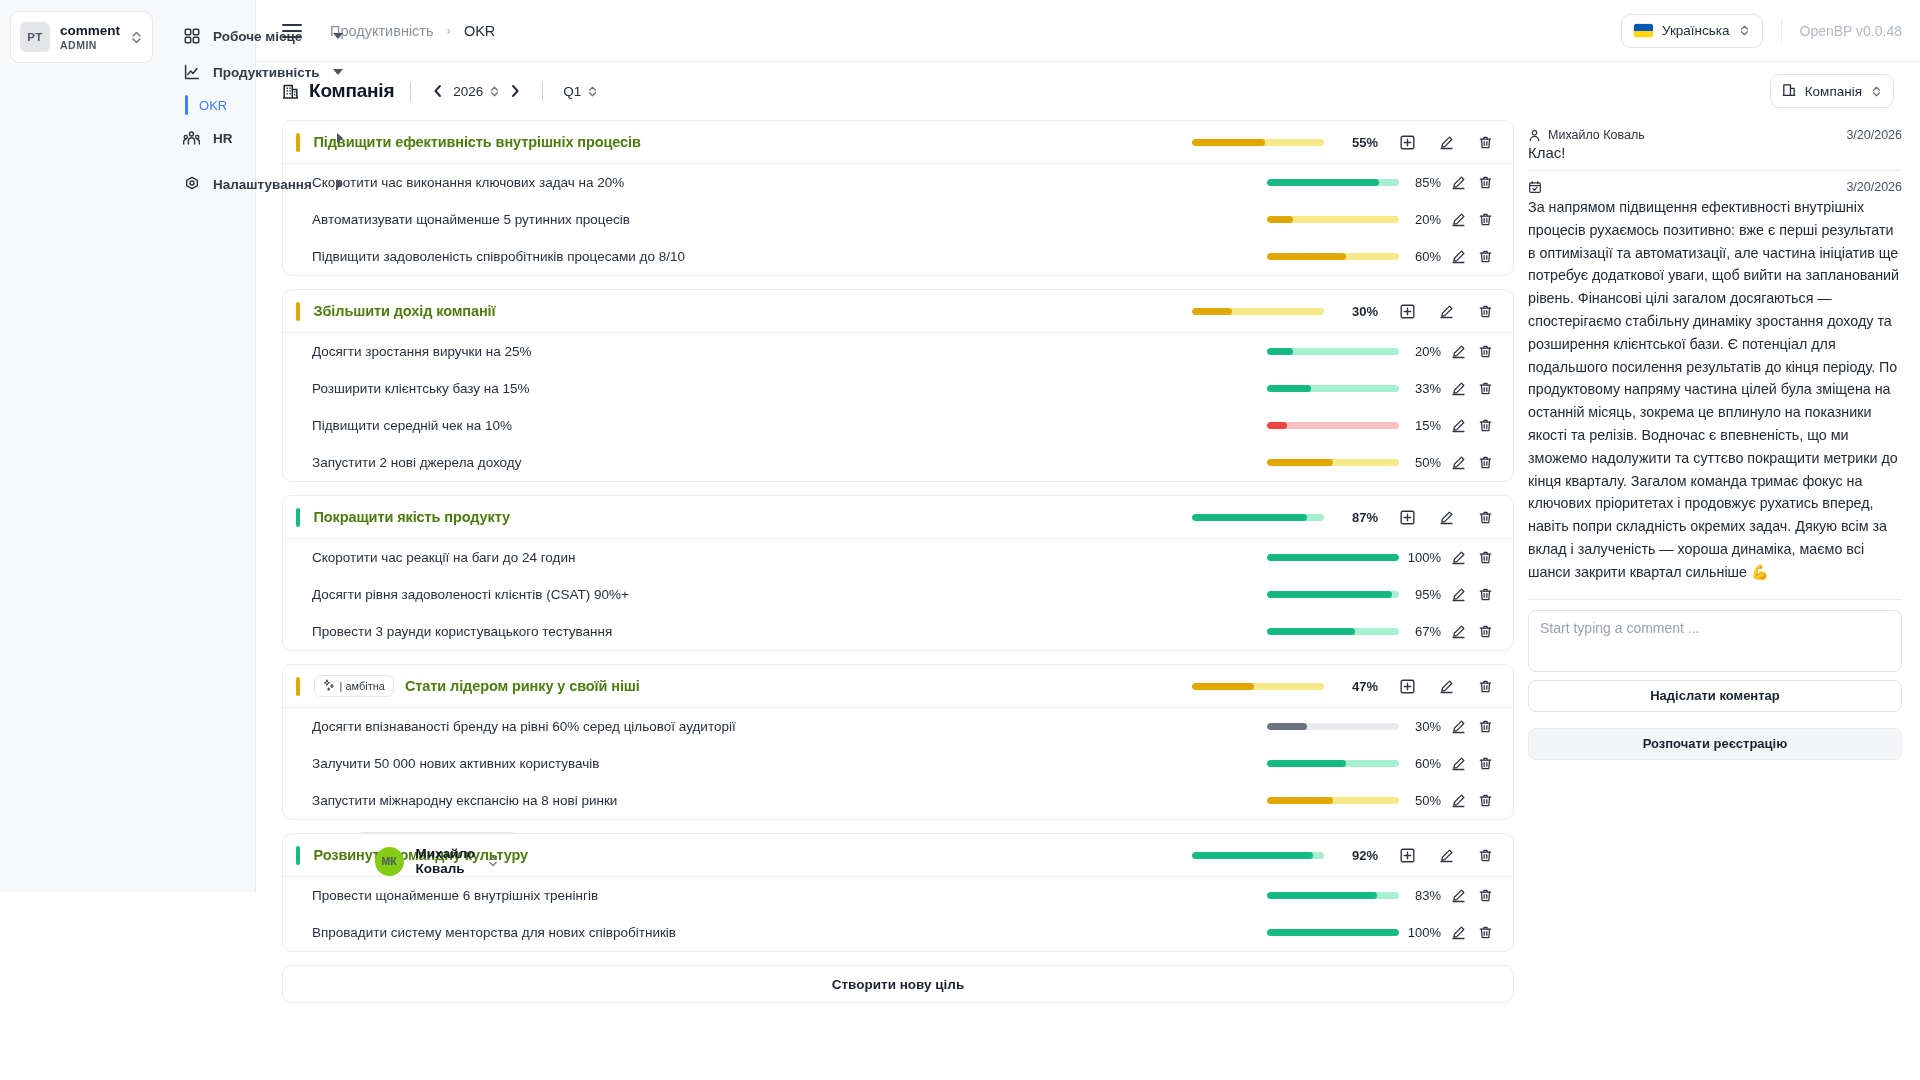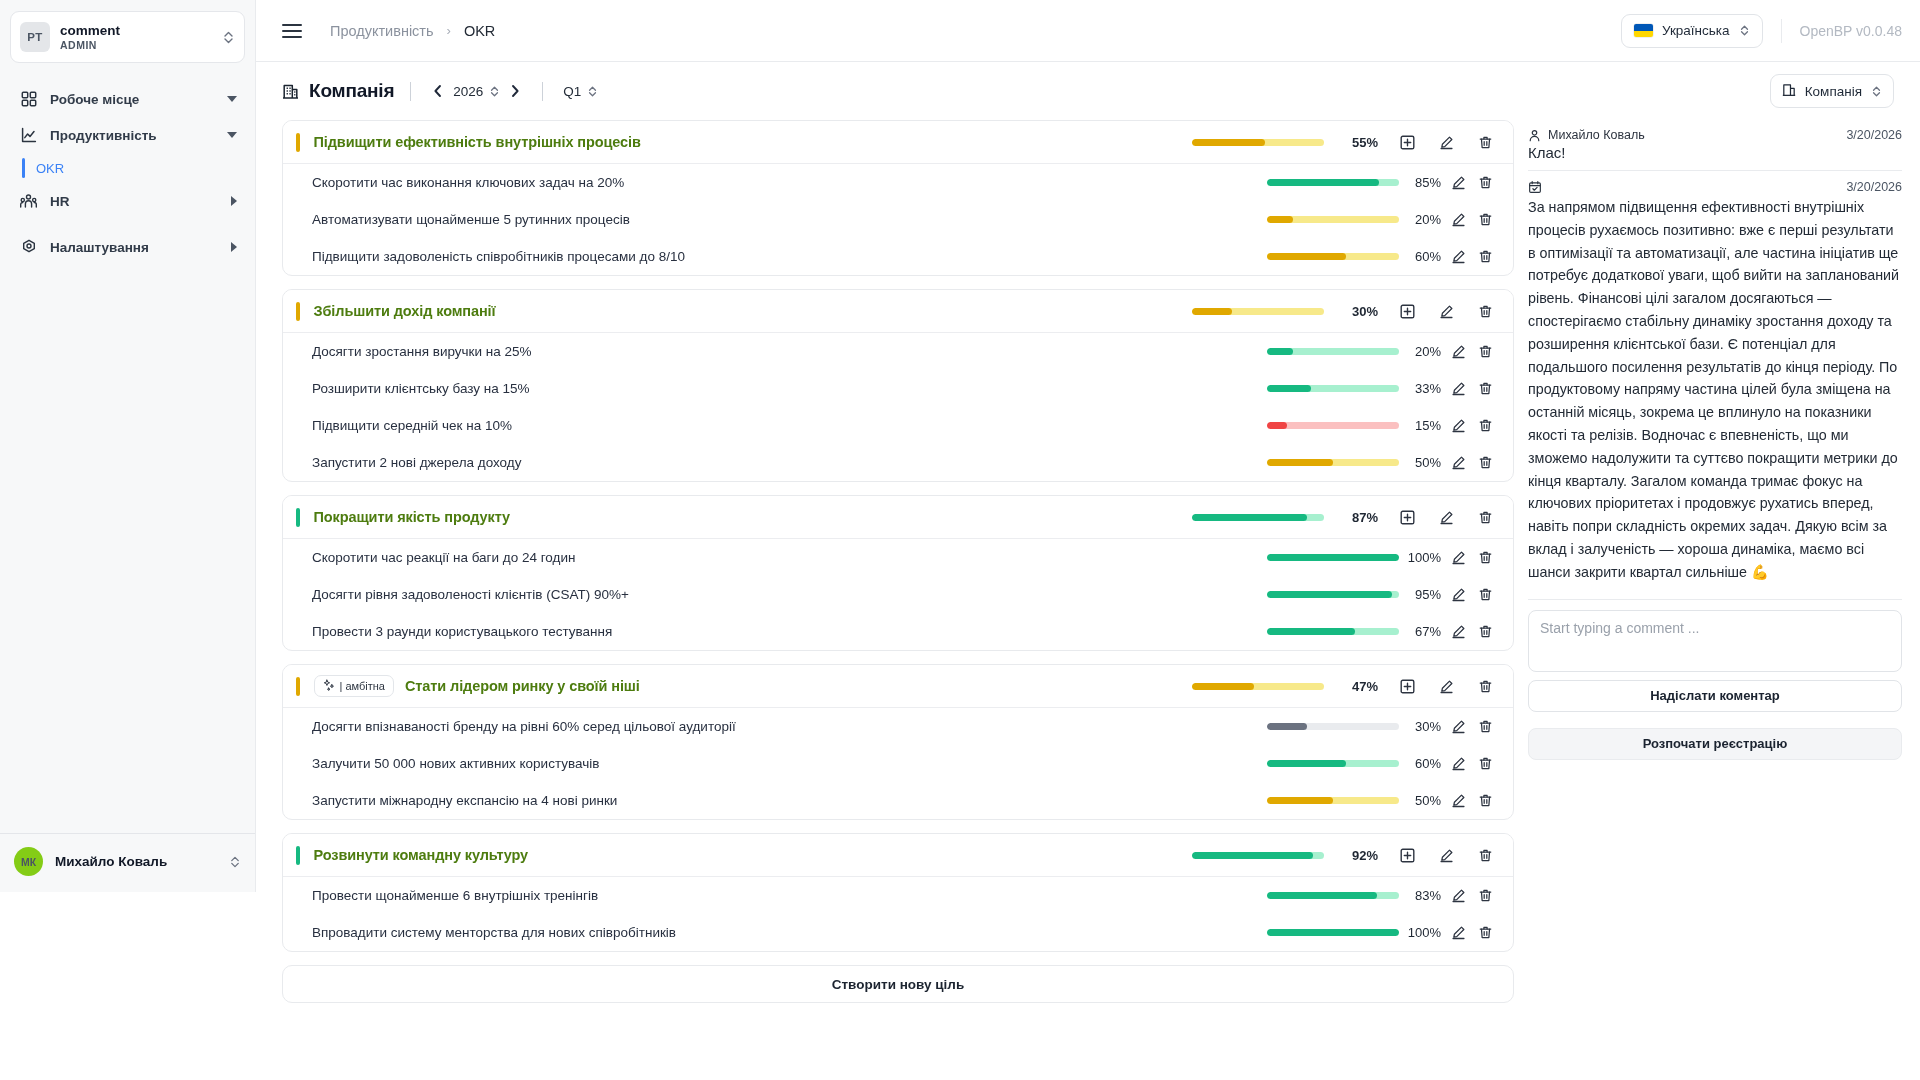--- a/index.html
+++ b/index.html
@@ -10,21 +10,21 @@
     color: #1f2937;
     overflow: hidden;
   }
   .app { display: flex; width: 1920px; height: 1080px; }
 
   
   .sidebar {
     width: 256px; height: 892px; flex: 0 0 256px;
     background: #f7f8f9;
     border-right: 1px solid #e9ebee;
-    display: flex; flex-direction: column;
+    display: flex; flex-direction: row;
     position: relative;
   }
   .org-box {
     margin: 11px 10px 0 10px;
     background: #ffffff;
     border: 1px solid #e5e7eb;
     border-radius: 9px;
     height: 52px;
     display: flex; align-items: center;
     padding: 0 9px;
@@ -784,21 +784,21 @@
                   <svg width="15" height="15" viewBox="0 0 16 16" fill="none" stroke="currentColor" stroke-width="1.35" stroke-linecap="round" stroke-linejoin="round">
                     <path d="M2.4 4.3h11.2"></path>
                     <path d="M6.3 4.3V2.6h3.4v1.7"></path>
                     <path d="M3.7 4.3l.7 9.1h7.2l.7-9.1"></path>
                     <path d="M6.6 7v4M9.4 7v4"></path>
                   </svg>
                 </span>
               </span>
             </div>
             <div class="kr-row">
-              <span class="kr-title">Запустити міжнародну експансію на 4 нові ринки</span>
+              <span class="kr-title">Запустити міжнародну експансію на 8 нові ринки</span>
               <span class="kr-right">
                 <div class="bar-wrap" style="background:#f7e98a">
                   <div class="bar-fill" style="width:50%;background:#e0a800"></div>
                 </div>
                 <span class="pct">50%</span>
                 <span class="icon-btn">
                   <svg width="15" height="15" viewBox="0 0 16 16" fill="none" stroke="currentColor" stroke-width="1.35" stroke-linecap="round" stroke-linejoin="round">
                     <path d="M11.2 2.3l2.5 2.5-7.6 7.6-3.1.6.6-3.1z"></path>
                     <path d="M2.2 14.4h11.6"></path>
                   </svg>

